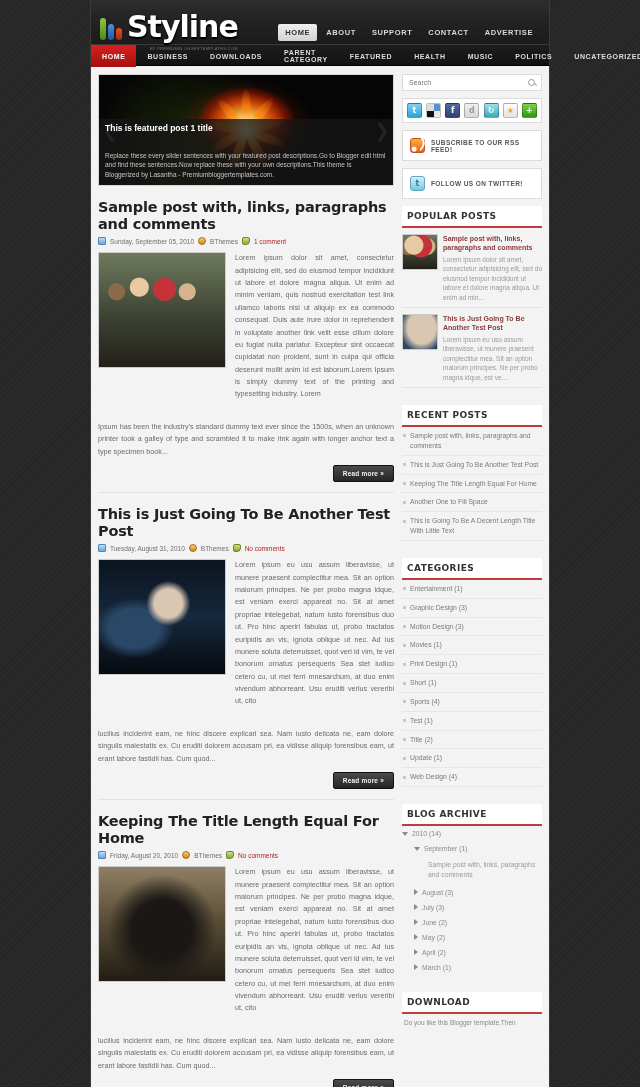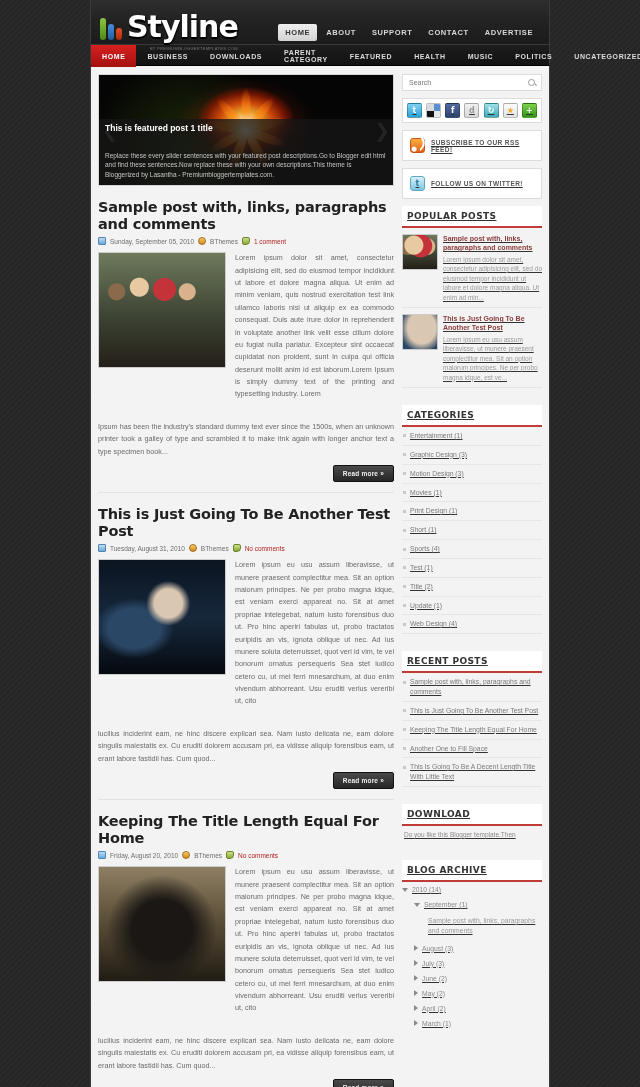--- a/index.html
+++ b/index.html
@@ -72,21 +72,21 @@
   .mainnav a.active { background:linear-gradient(to bottom,#d8201f,#a3110f); color:#fff; }
 
   
   .content-shell {
     background:#f3f3f3;
     border-left:1px solid #3a3a3a; border-right:1px solid #3a3a3a;
     padding:8px 0 10px 0;
   }
   .cols { width:444px; margin:0 auto; display:flex; gap:8px; align-items:flex-start; }
   .col-main { width:296px; }
-  .col-side { width:140px;text-decoration:underline; }
+  .col-side { width:140px; }
 
   
   .slider {
     position:relative; height:112px; overflow:hidden;
     background:#000; border:1px solid #d6d6d6;
   }
   .slider-img{
     position:absolute; inset:0;
     background:
       radial-gradient(ellipse 60px 42px at 50% 42%, rgba(255,255,230,.95) 0%, rgba(255,190,60,.85) 22%, rgba(255,90,10,.75) 44%, rgba(180,25,0,.5) 66%, rgba(0,0,0,0) 82%),
@@ -402,53 +402,48 @@
                   <i class="art2"></i>
                 </div>
               <div class="pp-txt">
                 <div class="pp-title">This is Just Going To Be Another Test Post</div>
                 <div class="pp-desc">Lorem ipsum eu usu assum liberavisse, ut munere praesent complectitur mea. Sit an option maiorum principes. Ne per probo magna idque, est ve...</div>
               </div>
             </div>
           </div>
 
           <div class="widget">
+            <div class="widget-title">RECENT POSTS</div>
+            <ul class="lst">
+              <li>Sample post with, links, paragraphs and comments</li>
+              <li>This is Just Going To Be Another Test Post</li>
+              <li>Keeping The Title Length Equal For Home</li>
+              <li>Another One to Fill Space</li>
+              <li>This Is Going To Be A Decent Length Title With Little Text</li>
+            </ul>
+          </div>
+
+          <div class="widget">
             <div class="widget-title">CATEGORIES</div>
             <ul class="lst">
               <li>Entertainment (1)</li>
               <li>Graphic Design (3)</li>
               <li>Motion Design (3)</li>
               <li>Movies (1)</li>
               <li>Print Design (1)</li>
               <li>Short (1)</li>
               <li>Sports (4)</li>
               <li>Test (1)</li>
               <li>Title (2)</li>
               <li>Update (1)</li>
               <li>Web Design (4)</li>
             </ul>
           </div>
 
           <div class="widget">
-            <div class="widget-title">RECENT POSTS</div>
-            <ul class="lst">
-              <li>Sample post with, links, paragraphs and comments</li>
-              <li>This is Just Going To Be Another Test Post</li>
-              <li>Keeping The Title Length Equal For Home</li>
-              <li>Another One to Fill Space</li>
-              <li>This Is Going To Be A Decent Length Title With Little Text</li>
-            </ul>
-          </div>
-
-          <div class="widget">
-            <div class="widget-title">DOWNLOAD</div>
-            <div class="dl-text">Do you like this Blogger template.Then</div>
-          </div>
-
-          <div class="widget">
             <div class="widget-title">BLOG ARCHIVE</div>
             <ul class="arch">
               <li>
                 <span class="tri tri-down"></span><span>2010 (14)</span>
               </li>
               <li class="lvl2">
                 <span class="tri tri-down"></span><span>September (1)</span>
               </li>
               <li class="lvl3">Sample post with, links, paragraphs and comments</li>
               <li class="lvl2">
@@ -465,19 +460,24 @@
               </li>
               <li class="lvl2">
                 <span class="tri tri-right"></span><span>April (2)</span>
               </li>
               <li class="lvl2">
                 <span class="tri tri-right"></span><span>March (1)</span>
               </li>
             </ul>
           </div>
 
+          <div class="widget">
+            <div class="widget-title">DOWNLOAD</div>
+            <div class="dl-text">Do you like this Blogger template.Then</div>
+          </div>
+
         </div>
       </div>
     </div>
 
   </div>
 
 </div>
 
 </body></html>

